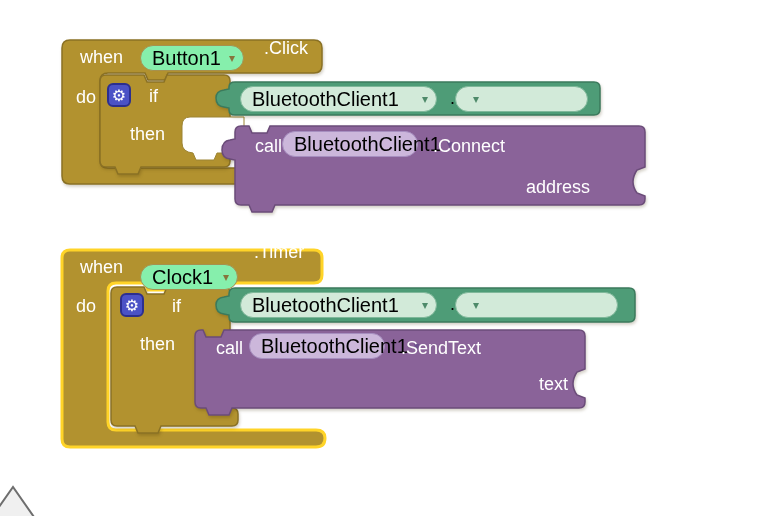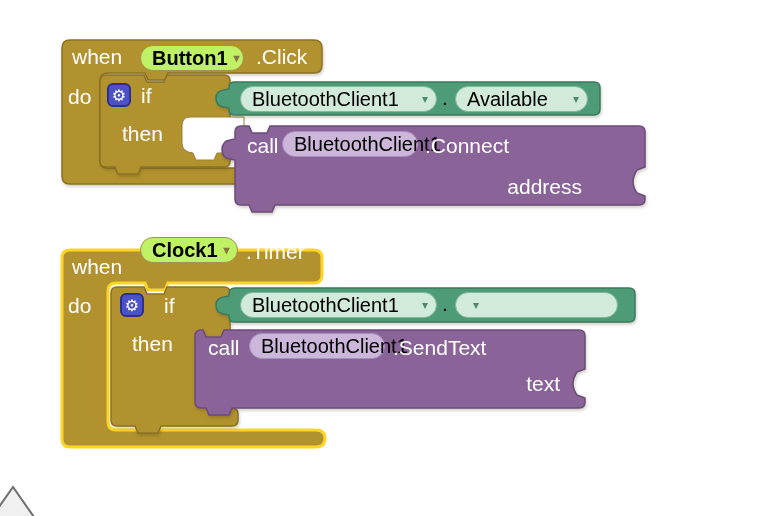--- a/index.html
+++ b/index.html
@@ -1,27 +1,27 @@
 <!DOCTYPE html>
 <html><head>
 <meta charset="utf-8">
 <style>
   html,body{margin:0;padding:0;background:#fff;}
   #canvas{position:relative;width:783px;height:516px;background:#ffffff;overflow:hidden;
           font-family:"Liberation Sans",sans-serif;}
   svg{position:absolute;left:0;top:0;}
   .sh{filter:drop-shadow(1px 2px 1.5px rgba(60,40,0,0.22));}
-  .lbl{position:absolute;color:#fff;font-size:21px;line-height:24px;white-space:nowrap;}
+  .lbl{position:absolute;color:#fff;font-size:18px;line-height:24px;white-space:nowrap;margin-left:8px;}
   .dk{color:#000;}
   .ralign{text-align:right;}
   .pill{position:absolute;display:flex;align-items:center;justify-content:space-between;
         border-radius:13px;font-size:20px;height:26px;box-sizing:border-box;
         padding:0 8px 0 11px;cursor:pointer;}
   .pill .arr{font-size:12px;line-height:1;margin-left:6px;}
-  .pill-cream{background:#bef264;border:1px solid #a6904e;color:#000;font-weight:bold;}
+  .pill-cream{background:#86efac;border:1px solid #a6904e;color:#000;}
   .pill-cream .arr{color:#86753c;}
   .pill-mint{background:#d2ead9;border:1px solid #7fb89a;color:#000;}
   .pill-mint .arr{color:#4e8a6a;}
   .pill-lav{background:#ccb7db;border:1px solid #a78fc0;color:#000;}
   .pill-lav .arr{color:#6d4f8c;}
   .gear{position:absolute;width:24px;height:24px;background:#4b52c6;border:2px solid #2c2f8f;
         border-radius:6px;color:#fff;display:flex;align-items:center;justify-content:center;
         font-size:16px;box-sizing:border-box;cursor:pointer;}
 </style>
 </head>
@@ -43,48 +43,47 @@
     <path class="sh" d="M 201 330 L 203 330 L 206 337 L 221 337 L 224 330 L 579 330 Q 585 330 585 336 L 585 369 L 577 372 Q 569 384 577 395 L 585 398 L 585 402 Q 585 408 579 408 L 232 408 L 229 415 L 209 415 L 206 408 L 201 408 Q 195 408 195 402 L 195 336 Q 195 330 201 330 Z" fill="#8a6399" stroke="#6b4c79" stroke-width="1.5"></path>
 
     <path d="M -8 517 L 13 487 L 34 517 Z" fill="#f0f0f0" stroke="#6e6e6e" stroke-width="2"></path>
   </svg>
 
   <span class="lbl" style="left:72px;top:45px">when</span>
   <div class="pill pill-cream" style="left:140px;top:45px;width:104px">
     <span>Button1</span>
     <span class="arr">▾</span>
   </div>
-  <span class="lbl" style="left:256px;top:45px">.Click</span>
+  <span class="lbl" style="left:256px;top:36px">.Click</span>
   <span class="lbl" style="left:68px;top:85px">do</span>
   <div class="gear" style="left:107px;top:83px">
     <span>⚙</span>
   </div>
   <span class="lbl" style="left:141px;top:84px">if</span>
   <span class="lbl" style="left:122px;top:122px">then</span>
 
   <div class="pill pill-mint" style="left:240px;top:86px;width:197px">
     <span>BluetoothClient1</span>
     <span class="arr">▾</span>
   </div>
   <span class="lbl dk" style="left:442px;top:86px">.</span>
   <div class="pill pill-mint" style="left:455px;top:86px;width:133px">
-    <span>Available</span>
     <span class="arr">▾</span>
   </div>
 
   <span class="lbl" style="left:247px;top:134px">call</span>
   <div class="pill pill-lav" style="left:282px;top:131px;width:136px">
     <span>BluetoothClient1</span>
     <span class="arr">▾</span>
   </div>
   <span class="lbl ralign" style="left:470px;top:175px;width:112px">address</span>
   <span class="lbl" style="left:425px;top:134px">.Connect</span>
 
   <span class="lbl" style="left:72px;top:255px">when</span>
-  <div class="pill pill-cream" style="left:140px;top:237px;width:98px">
+  <div class="pill pill-cream" style="left:140px;top:264px;width:98px">
     <span>Clock1</span>
     <span class="arr">▾</span>
   </div>
   <span class="lbl" style="left:246px;top:240px">.Timer</span>
   <span class="lbl" style="left:68px;top:294px">do</span>
   <div class="gear" style="left:120px;top:293px">
     <span>⚙</span>
   </div>
   <span class="lbl" style="left:164px;top:294px">if</span>
   <span class="lbl" style="left:132px;top:332px">then</span>

